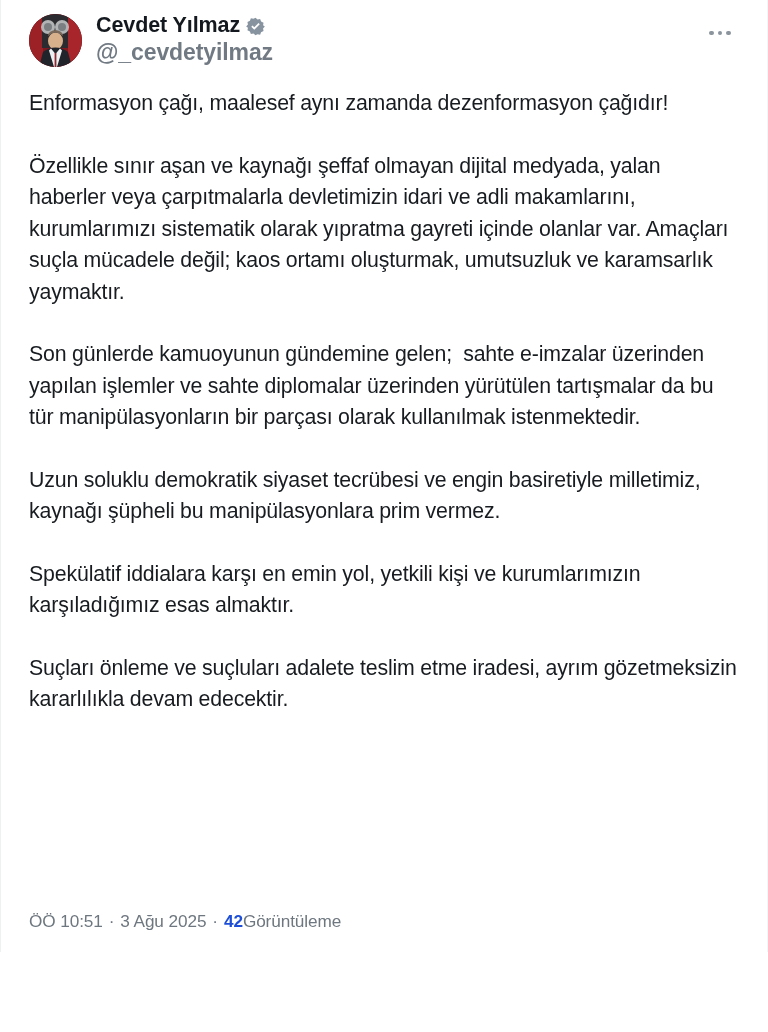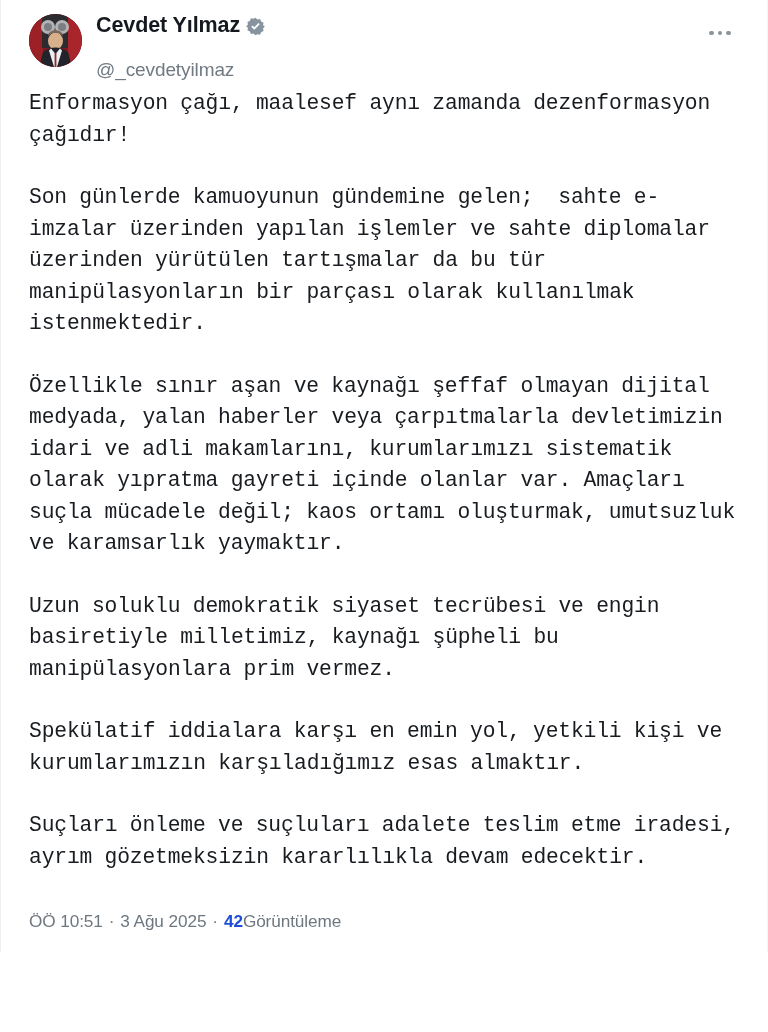--- a/index.html
+++ b/index.html
@@ -78,25 +78,26 @@
   .verified-badge {
     width: 19px;
     height: 19px;
     flex: 0 0 auto;
     display: block;
     position: relative;
     top: 1px;
   }
 
   .handle {
-    font-size: 19px;
+    font-size: 23px;
     color: #717a83;
-    margin-top: 22px;
+    margin-top: 2px;
     letter-spacing: -0.1px;
     white-space: nowrap;
+    font-weight: bold;
   }
 
   .more-button {
     margin-left: auto;
     width: 42px;
     height: 30px;
     display: flex;
     align-items: center;
     justify-content: center;
     gap: 4px;
@@ -112,21 +113,20 @@
     background: #8b949c;
     display: block;
   }
 
   
   .tweet-body {
     flex: 1 1 auto;
     padding-top: 16px;
     display: flex;
     flex-direction: column;
-    font-family: Liberation Mono, monospace;
   }
 
   .tweet-paragraph {
     font-size: 21.3px;
     line-height: 31.5px;
     color: #181c20;
     letter-spacing: -0.15px;
     margin-bottom: 31px;
     white-space: pre-wrap;
     word-spacing: -0.2px;
@@ -196,22 +196,22 @@
 
     <div class="more-button">
       <span class="dot"></span>
       <span class="dot"></span>
       <span class="dot"></span>
     </div>
   </div>
 
   <div class="tweet-body">
     <p class="tweet-paragraph">Enformasyon çağı, maalesef aynı zamanda dezenformasyon çağıdır!</p>
+    <p class="tweet-paragraph">Özellikle sınır aşan ve kaynağı şeffaf olmayan dijital medyada, yalan haberler veya çarpıtmalarla devletimizin idari ve adli makamlarını, kurumlarımızı sistematik olarak yıpratma gayreti içinde olanlar var. Amaçları suçla mücadele değil; kaos ortamı oluşturmak, umutsuzluk ve karamsarlık yaymaktır.</p>
     <p class="tweet-paragraph">Son günlerde kamuoyunun gündemine gelen;  sahte e-imzalar üzerinden yapılan işlemler ve sahte diplomalar üzerinden yürütülen tartışmalar da bu tür manipülasyonların bir parçası olarak kullanılmak istenmektedir.</p>
-    <p class="tweet-paragraph">Özellikle sınır aşan ve kaynağı şeffaf olmayan dijital medyada, yalan haberler veya çarpıtmalarla devletimizin idari ve adli makamlarını, kurumlarımızı sistematik olarak yıpratma gayreti içinde olanlar var. Amaçları suçla mücadele değil; kaos ortamı oluşturmak, umutsuzluk ve karamsarlık yaymaktır.</p>
     <p class="tweet-paragraph">Uzun soluklu demokratik siyaset tecrübesi ve engin basiretiyle milletimiz, kaynağı şüpheli bu manipülasyonlara prim vermez.</p>
     <p class="tweet-paragraph">Spekülatif iddialara karşı en emin yol, yetkili kişi ve kurumlarımızın karşıladığımız esas almaktır.</p>
     <p class="tweet-paragraph">Suçları önleme ve suçluları adalete teslim etme iradesi, ayrım gözetmeksizin kararlılıkla devam edecektir.</p>
   </div>
 
   <div class="tweet-footer">
     <span>ÖÖ 10:51</span>
     <span class="sep">·</span>
     <span>3 Ağu 2025</span>
     <span class="sep">·</span>

